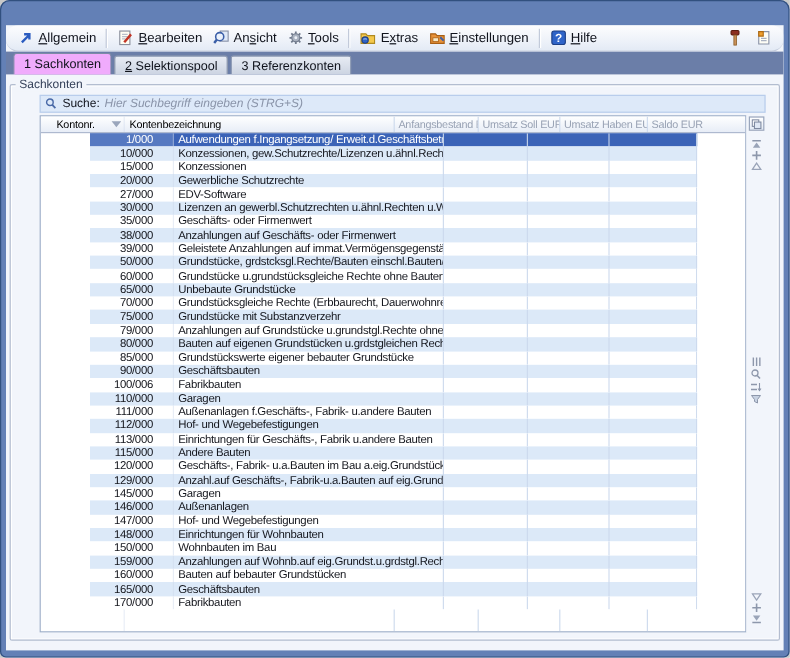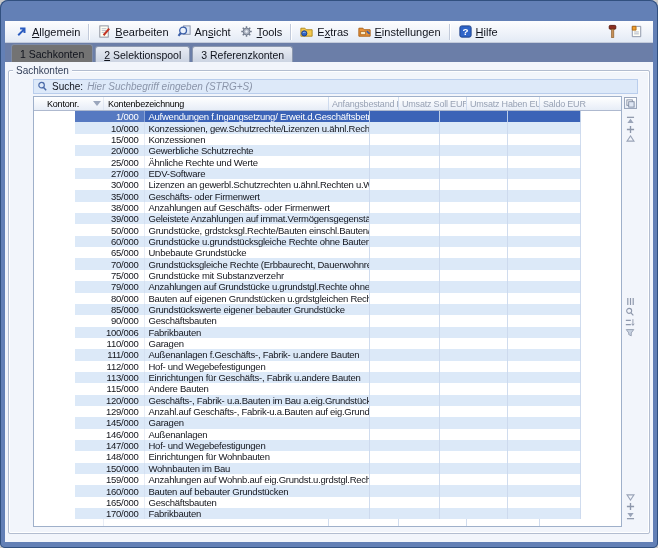--- a/index.html
+++ b/index.html
@@ -21,37 +21,37 @@
     border-top:3px solid #e8eefb; background:transparent; }
   .btn-close { font-size:12px; font-weight:bold; color:#eef2fb; line-height:11px; }
 
   
   .client { position:absolute; top:21px; left:5px; right:5px; bottom:6px;
     background:#f2f5fb; display:flex; flex-direction:column; overflow:hidden; }
 
   
   .toolbar { height:22px; flex:0 0 22px; display:flex; align-items:center;
     background:linear-gradient(#fdfdfe,#eef2f9 60%,#e3eaf5);
-    border-bottom:1px solid #c3cbdb; padding:0 5px; }
+    border-bottom:1px solid #c3cbdb; padding:0 5px;border-radius:10px; }
   .tb-item { display:flex; align-items:center; gap:3px; padding:1px 4px;
     font-size:11px; color:#10131c; cursor:default; }
   .mn { text-decoration:underline; }
   .tb-sep { width:1px; height:16px; background:#c2cada; margin:0 4px;
     box-shadow:1px 0 0 #fff; }
   .tb-right { margin-left:auto; display:flex; align-items:center; gap:9px; padding-right:4px; }
   .icon16 { width:15px; height:15px; display:block; }
 
   
   .tabstrip { height:19px; flex:0 0 19px; background:#6b7ea8;
     display:flex; align-items:flex-end; padding-left:6px; }
   .tab { font-size:10.5px; padding:2px 8px 2px; margin-right:2px;
     background:linear-gradient(#e8ecf4,#ccd4e2); color:#10131c;
     border:1px solid #8d99b0; border-bottom:none; border-radius:3px 3px 0 0;
     height:16px; line-height:12px; }
-  .tab.active { background:#737373; height:18px; line-height:14px;
+  .tab.active { background:#f0abfc; height:18px; line-height:14px;
     border-color:#7e8ba6; position:relative; z-index:2; }
 
   
   .content { flex:1; position:relative; padding:8px 3px 8px 3px; overflow:hidden; }
   .groupbox { position:relative; height:100%; border:1px solid #b3bdd0;
     border-radius:2px; box-shadow:inset 0 0 0 1px #ffffff;
     padding:8px 11px 6px 24px; }
   .legend { position:absolute; top:-6px; left:4px; background:#f2f5fb;
     padding:0 3px; font-size:10px; color:#333f58; }
 
@@ -80,21 +80,21 @@
     border-top:5px solid #9aa6bc; }
 
   .tbody { flex:0 0 auto; display:flex; flex-direction:column;align-items:center; }
   .row { display:flex; flex:0 0 11.35px; height:11.35px; font-size:9.5px;
     letter-spacing:-.25px; color:#14161d; overflow:hidden; }
   .row:nth-child(even) { background:#dce9f8; }
   .row.selected { background:#3b63b7; color:#fff; }
   .row.selected .c-nr { background:rgba(255,255,255,.14); }
   .cell { display:flex; align-items:center; overflow:hidden;
     white-space:nowrap; border-right:1px solid rgba(203,216,236,.9); }
-  .c-nr     { flex:0 0 70px;  justify-content:flex-end; padding-right:5px;
+  .c-nr     { flex:0 0 70px;  justify-content:flex-end; padding-right:16px;
               border-right-color:rgba(203,216,236,.45); }
   .c-name   { flex:0 0 225px; padding-left:4px; }
   .c-ab     { flex:0 0 70px; }
   .c-us     { flex:0 0 68px; }
   .c-uh     { flex:0 0 73px; }
   .c-saldo  { flex:1 1 auto; border-right:none; }
   .th.c-nr  { justify-content:flex-start; padding-left:13px; }
   .tfill { flex:1; display:flex; background:#fff; }
 
   
@@ -252,28 +252,20 @@
   </div>
                 <div class="row">
     <div class="cell c-nr">20/000</div>
     <div class="cell c-name">Gewerbliche Schutzrechte</div>
     <div class="cell c-ab"></div>
     <div class="cell c-us"></div>
     <div class="cell c-uh"></div>
     <div class="cell c-saldo"></div>
   </div>
                 <div class="row">
-    <div class="cell c-nr">25/000</div>
-    <div class="cell c-name">Ähnliche Rechte und Werte</div>
-    <div class="cell c-ab"></div>
-    <div class="cell c-us"></div>
-    <div class="cell c-uh"></div>
-    <div class="cell c-saldo"></div>
-  </div>
-                <div class="row">
     <div class="cell c-nr">27/000</div>
     <div class="cell c-name">EDV-Software</div>
     <div class="cell c-ab"></div>
     <div class="cell c-us"></div>
     <div class="cell c-uh"></div>
     <div class="cell c-saldo"></div>
   </div>
                 <div class="row">
     <div class="cell c-nr">30/000</div>
     <div class="cell c-name">Lizenzen an gewerbl.Schutzrechten u.ähnl.Rechten u.Werten</div>

